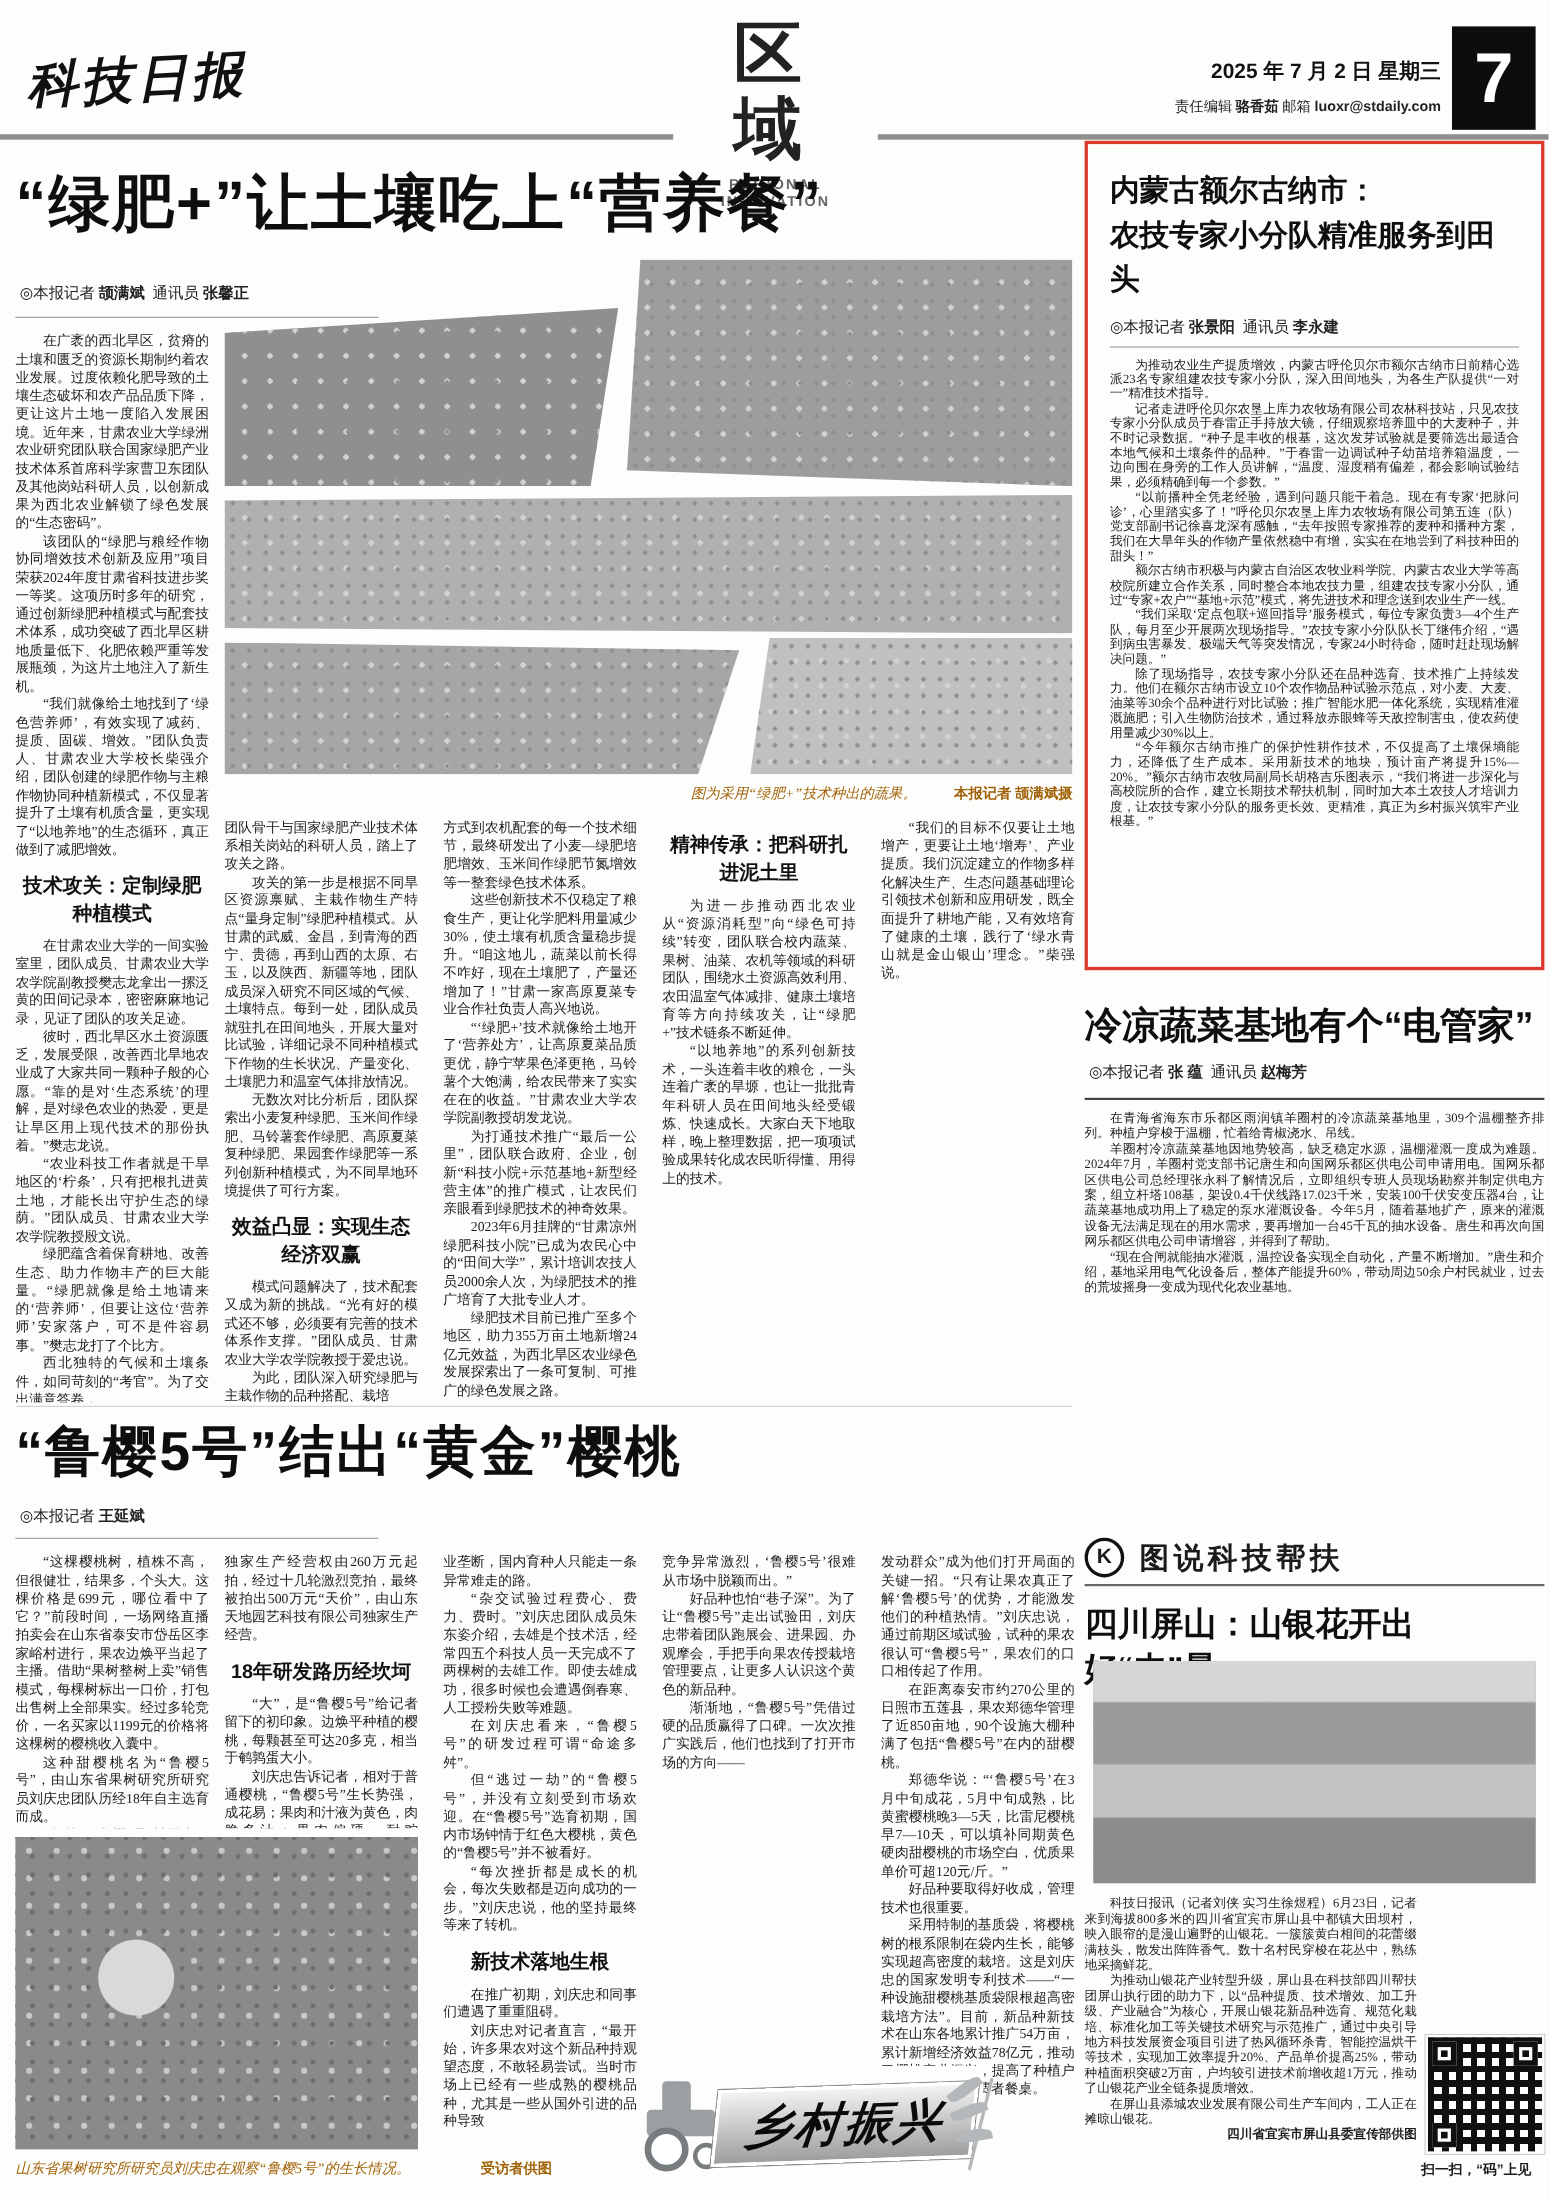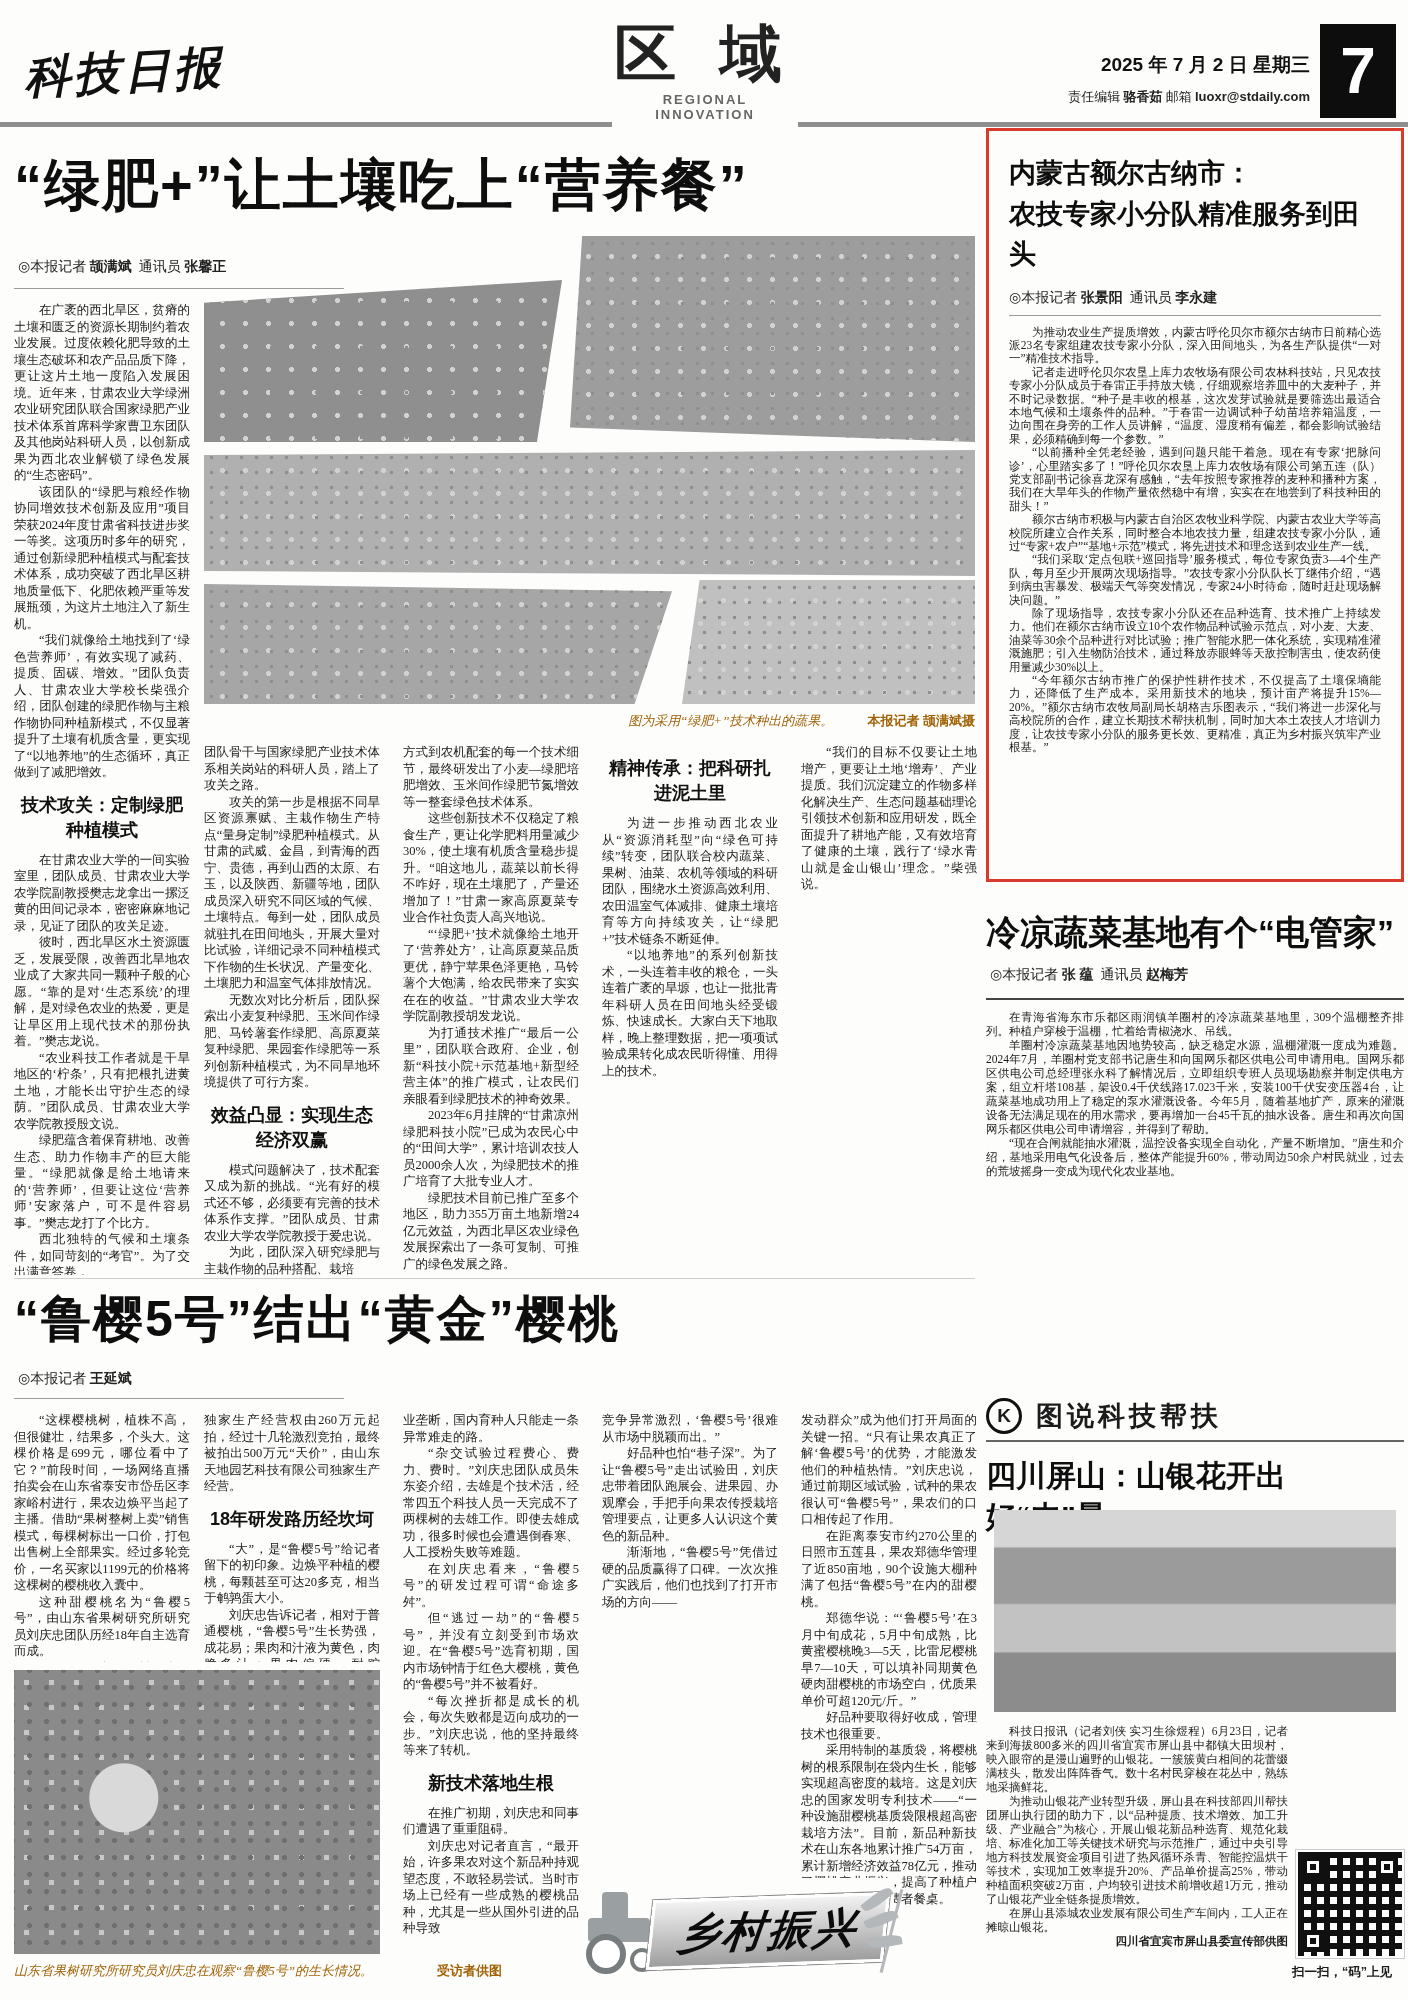--- a/index.html
+++ b/index.html
@@ -5,21 +5,21 @@
 <style>
   html,body{margin:0;padding:0;background:#e8e8e8;}
   .page{position:relative;width:1408px;height:2000px;background:#fdfdfb;margin:0 auto;overflow:hidden;
         font-family:"Liberation Serif","DejaVu Serif",serif;color:#1b1b1b;}
   .abs{position:absolute;}
   
   .masthead{font-family:"DejaVu Serif",serif;font-style:italic;font-weight:bold;font-size:46px;
             transform:rotate(-3deg);letter-spacing:4px;color:#111;}
   .head-rule{background:#8f8f8f;height:5px;}
   .sec-block{background:#fdfdfb;text-align:center;}
-  .sec-cn{font-family:Liberation Serif, serif;font-weight:900;font-size:62px;
+  .sec-cn{font-family:Liberation Mono, monospace;font-weight:900;font-size:62px;
           letter-spacing:14px;color:#222;line-height:1.1;}
   .sec-en{font-family:"Liberation Sans","DejaVu Sans",sans-serif;font-weight:bold;font-size:13px;
           letter-spacing:2px;color:#666;margin-top:4px;}
   .date-line{font-family:"Liberation Sans","DejaVu Sans",sans-serif;font-weight:bold;font-size:19px;color:#111;}
   .editor-line{font-size:13px;color:#222;}
   .editor-line b{font-family:"Liberation Sans","DejaVu Sans",sans-serif;}
   .pagenum{background:#0d0d0d;color:#fff;font-family:"Liberation Sans","DejaVu Sans",sans-serif;
            font-weight:900;font-size:64px;display:flex;align-items:center;justify-content:center;}
   
   .h1{font-family:"Liberation Sans","DejaVu Sans",sans-serif;font-weight:900;color:#0e0e0e;

